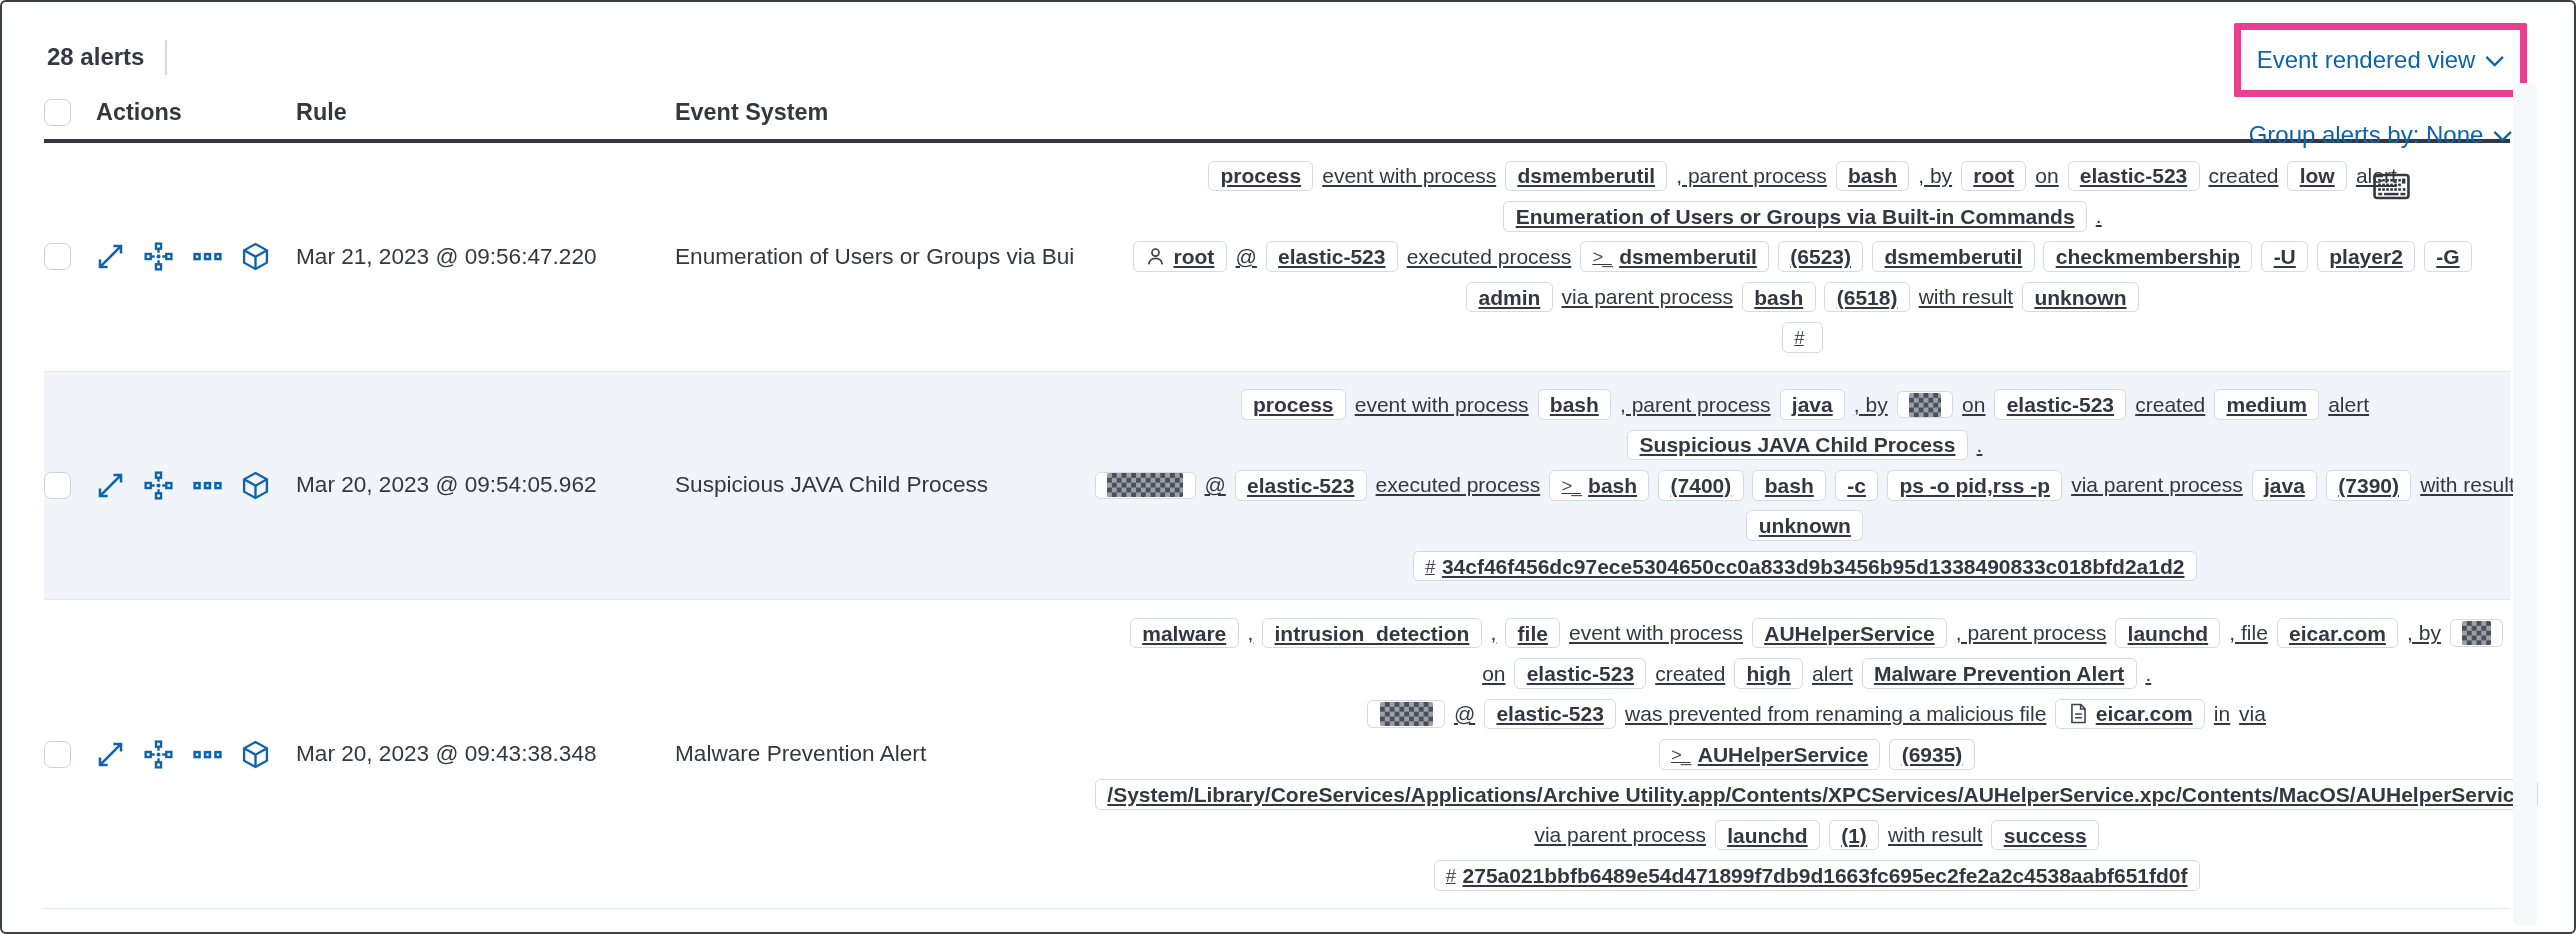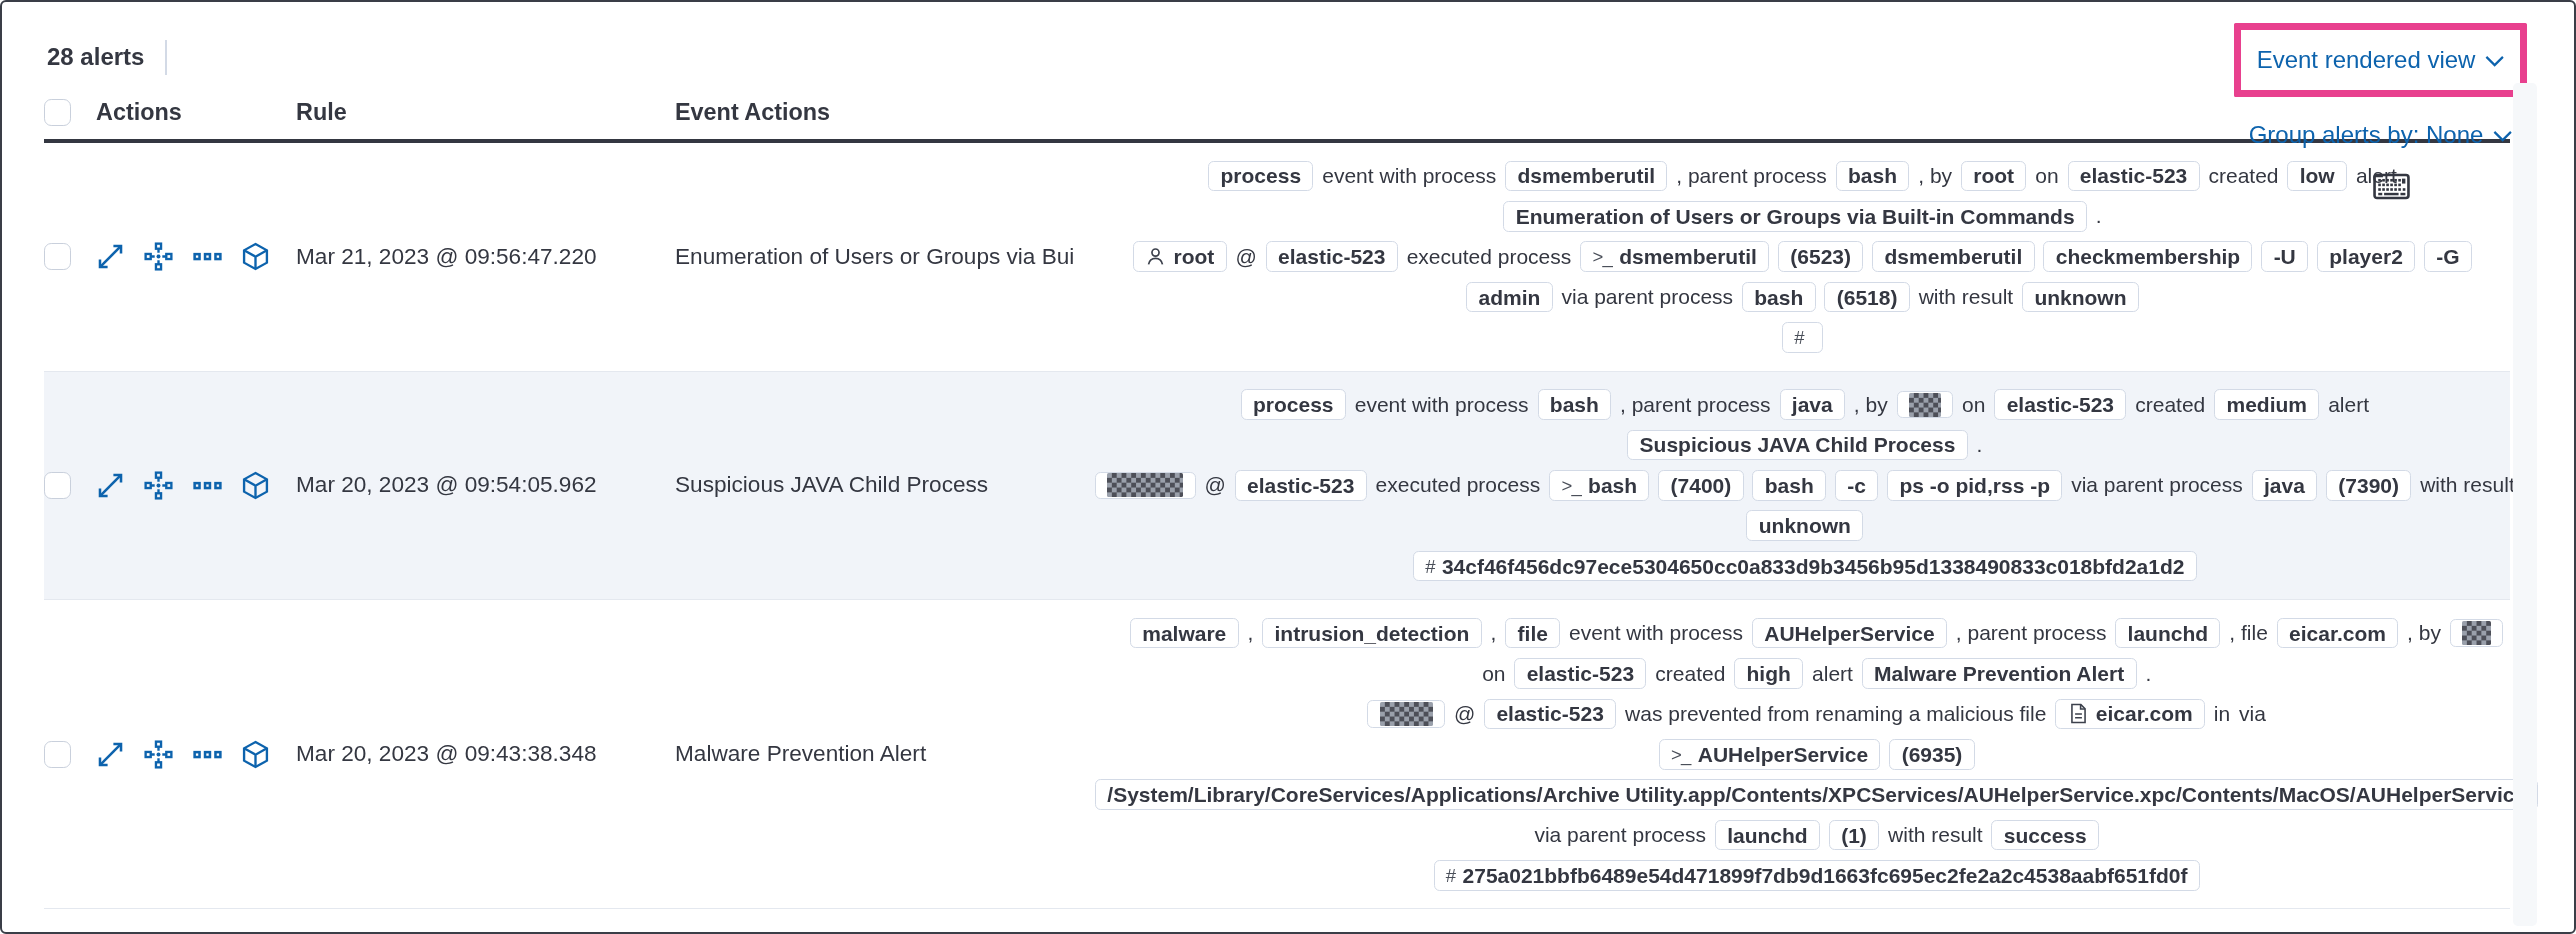--- a/index.html
+++ b/index.html
@@ -44,21 +44,21 @@
   
   .row{padding:16px 0;border-bottom:1.6px solid #e4e8ef;}
   .row.shaded{background:#f1f4f9;}
   .actions-cell{display:flex;align-items:center;gap:19.3px;}
   .aicon{display:inline-flex;color:#0d63ad;cursor:pointer;}
   .aicon svg{width:29px;height:29px;}
   .ts-cell{font-size:22.6px;color:#343741;white-space:nowrap;}
   .rule-cell{font-size:22.6px;color:#343741;white-space:nowrap;overflow:hidden;padding-right:8px;}
   
   .summary{display:flex;flex-direction:column;gap:6.4px;justify-content:center;}
-  .sline{display:flex;justify-content:center;align-items:center;gap:8.9px;min-height:34px;white-space:nowrap;}
+  .sline{display:flex;justify-content:center;align-items:center;gap:8.9px;min-height:34px;white-space:nowrap;text-decoration:underline;}
   .stext{font-size:21px;color:#343741;}
   .badge{
     display:inline-flex;align-items:center;background:#fff;
     border:1.6px solid #d3dae6;border-radius:5.6px;padding:0.8px 11.3px;
     font-size:21px;font-weight:600;color:#343741;line-height:27px;white-space:nowrap;
   }
   .badge .bicon{display:inline-flex;align-items:center;margin-right:7.2px;color:#3c414c;}
   .badge .bicon svg{width:21px;height:21px;}
   .tico{font-size:18.5px;font-weight:500;color:#4a4f59;letter-spacing:-0.8px;}
   .redact{
@@ -151,21 +151,21 @@
   <div class="table">
     <div class="grid-cols thead">
       <span class="cb"></span>
       <span class="th">
         <span>Actions</span>
       </span>
       <span class="th">
         <span>Rule</span>
       </span>
       <span class="th">
-        <span>Event Actions</span>
+        <span>Event System</span>
       </span>
     </div>
     <div>
         <div class="grid-cols row">
     <span class="cb"></span>
     <span class="actions-cell">
             <span class="aicon">
               <svg viewBox="0 0 16 16" fill="none" stroke="currentColor" stroke-width="1.4">
                 <path d="M9.6 2.2H13.8V6.4"></path>
                 <path d="M13.4 2.6 2.6 13.4"></path>

